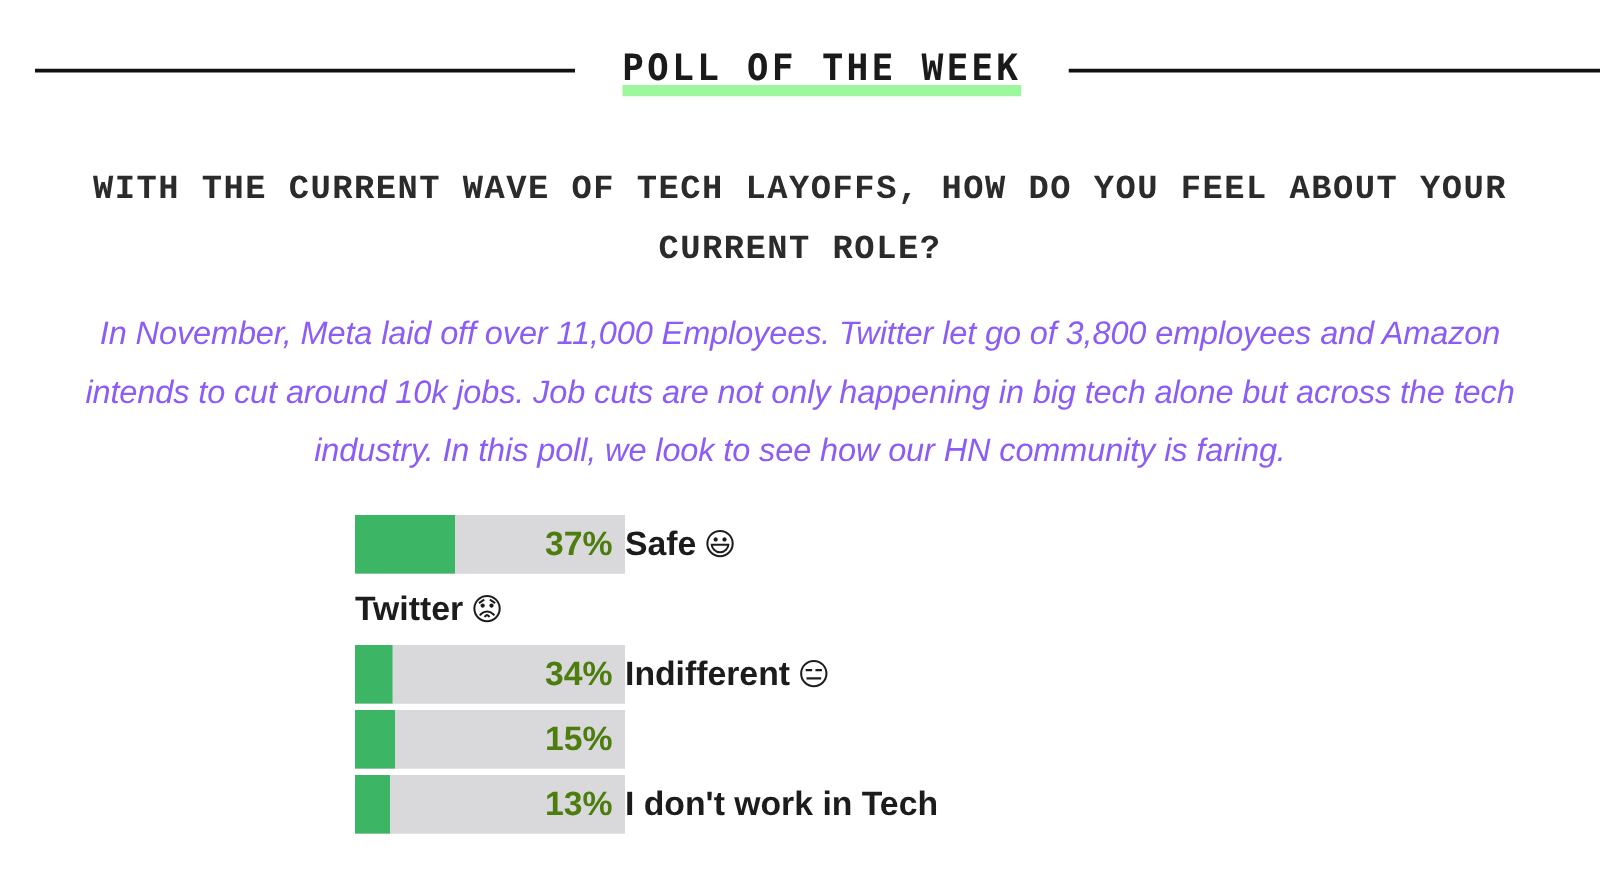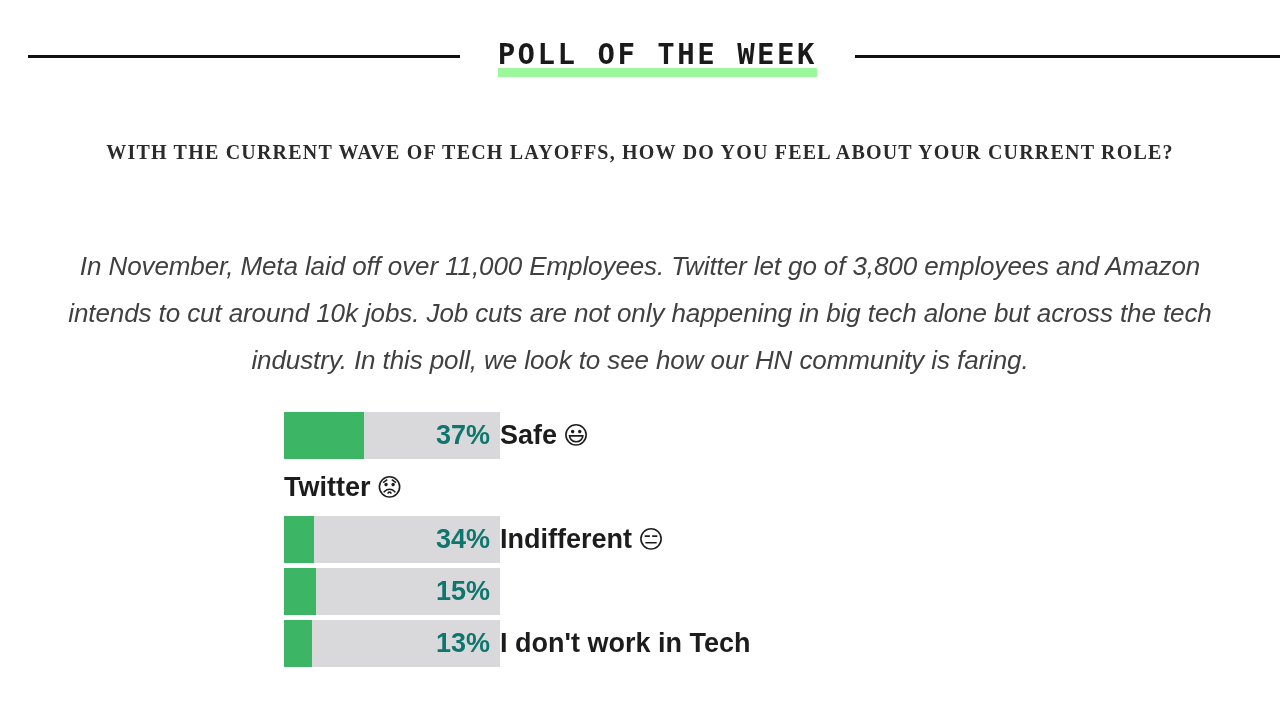--- a/index.html
+++ b/index.html
@@ -70,43 +70,43 @@
   }
 
   
   .question {
     position: absolute;
     top: 128px;
     left: 50%;
     transform: translateX(-50%);
     width: 1180px;
     text-align: center;
-    font-family: Liberation Serif, serif;
-    font-weight: 700;
-    font-size: 20px;
+    font-family: Liberation Mono, monospace;
+    font-weight: 700;
+    font-size: 27px;
     line-height: 48px;
     letter-spacing: 1.2px;
     color: #2b2b2b;
   }
 
   
   .intro {
     position: absolute;
     top: 243px;
     left: 50%;
     transform: translateX(-50%);
     width: 1175px;
     text-align: center;
     font-family: "Liberation Sans", sans-serif;
     font-style: italic;
     font-weight: 400;
     font-size: 26px;
     line-height: 47px;
     letter-spacing: -0.1px;
-    color: #404040;
+    color: #8b5cf6;
   }
 
   
   .results {
     position: absolute;
     top: 412px;
     left: 284px;
     width: 900px;
   }
   .result-row {
@@ -133,21 +133,21 @@
   }
   .bar-pct {
     position: absolute;
     right: 10px;
     top: 0;
     height: 47px;
     line-height: 47px;
     font-family: "Liberation Sans", sans-serif;
     font-weight: 700;
     font-size: 27px;
-    color: #0f766e;
+    color: #4d7c0f;
     z-index: 2;
   }
   .bar-label {
     font-family: "Liberation Sans", sans-serif;
     font-weight: 700;
     font-size: 27px;
     color: #1c1c1c;
     white-space: nowrap;
   }
   .bar-emoji {

